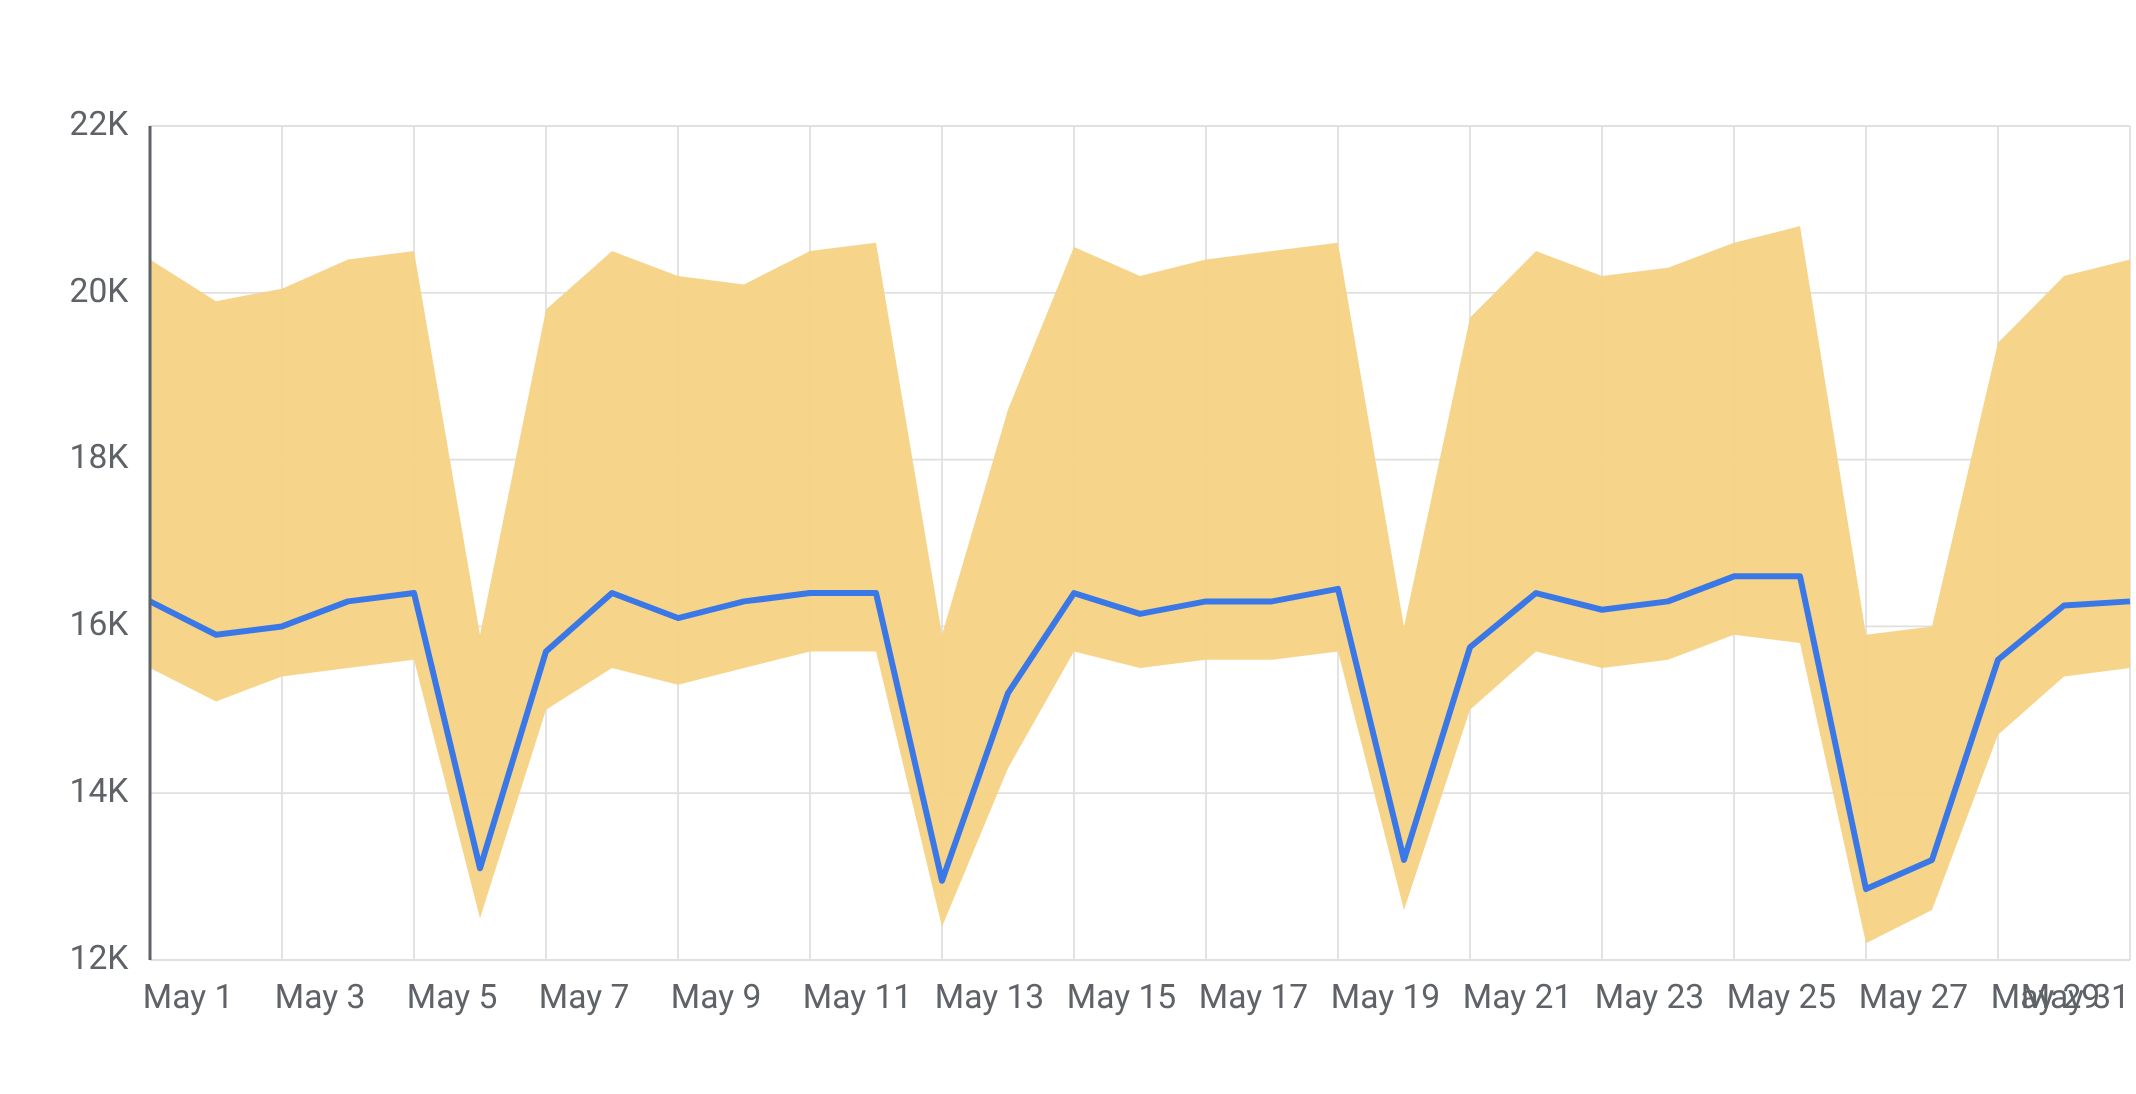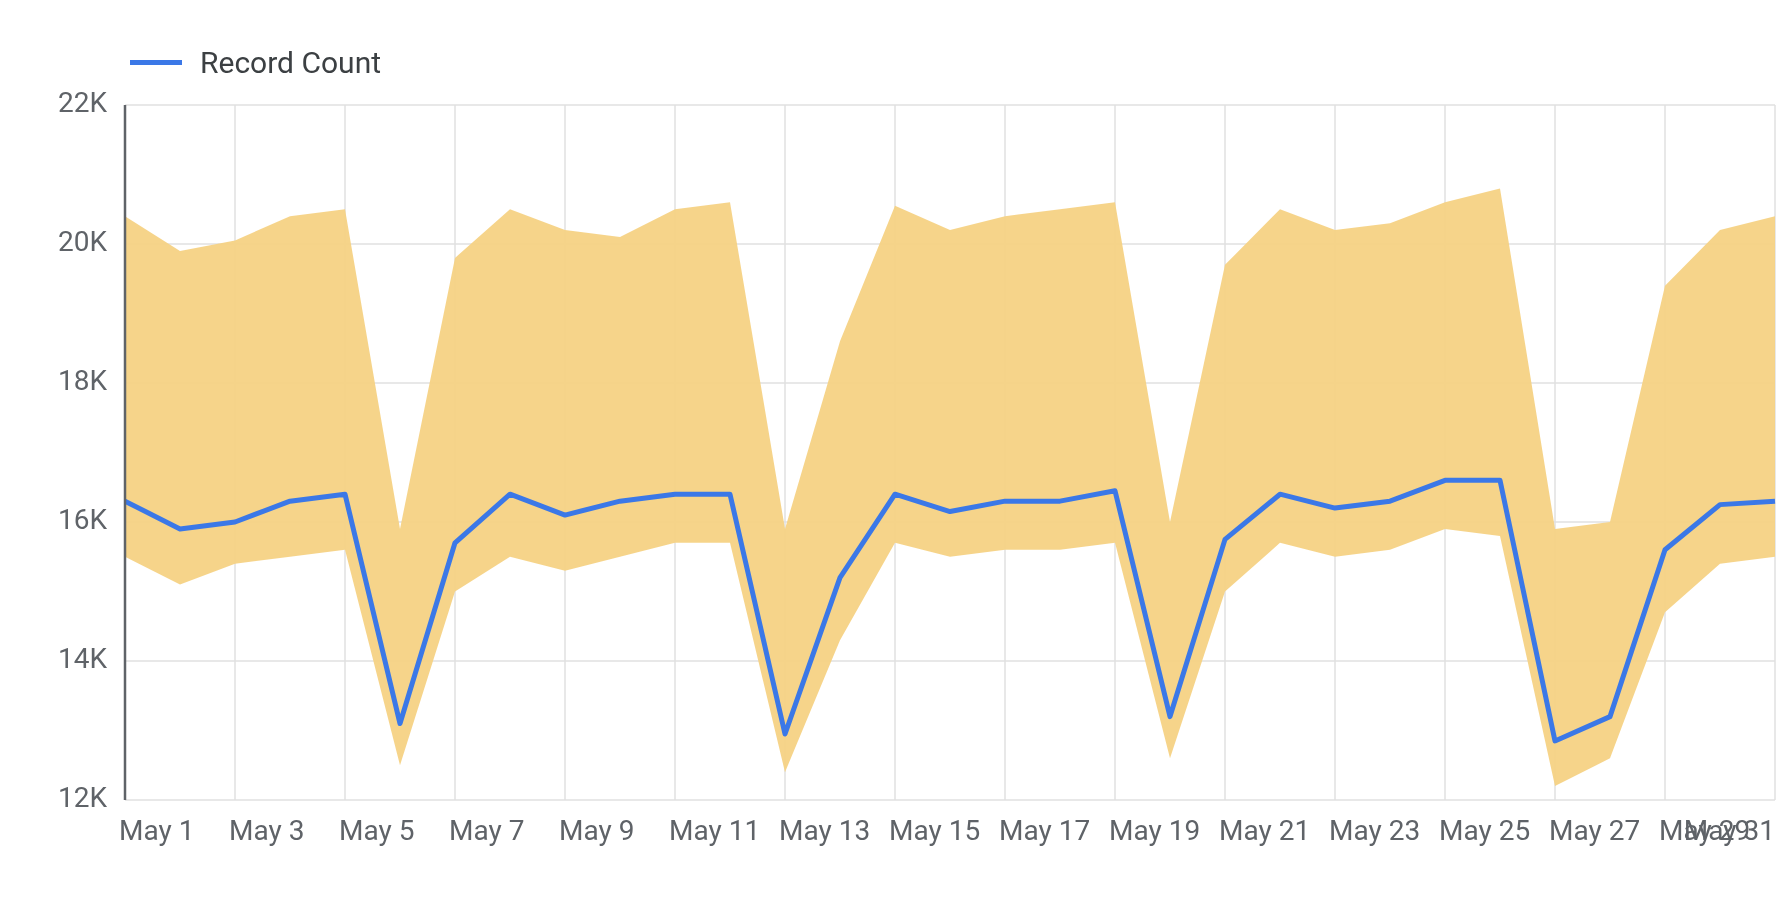--- a/index.html
+++ b/index.html
@@ -55,24 +55,20 @@
     stroke: #3b78e7;
     stroke-width: 5;
     stroke-linejoin: round;
   }
 </style>
 </head>
 <body>
 
 <div class="chart-wrap">
 
-  <div class="legend">
-    <div class="legend-swatch"></div>
-    <span>Record Count</span>
-  </div>
 
   <svg id="chart-svg" width="1780" height="912">
     <g id="plot">
         <g class="grid">
           <line x1="125" x2="1775" y1="800" y2="800"></line>
           <line x1="125" x2="1775" y1="661" y2="661"></line>
           <line x1="125" x2="1775" y1="522" y2="522"></line>
           <line x1="125" x2="1775" y1="383" y2="383"></line>
           <line x1="125" x2="1775" y1="244" y2="244"></line>
           <line x1="125" x2="1775" y1="105" y2="105"></line>

